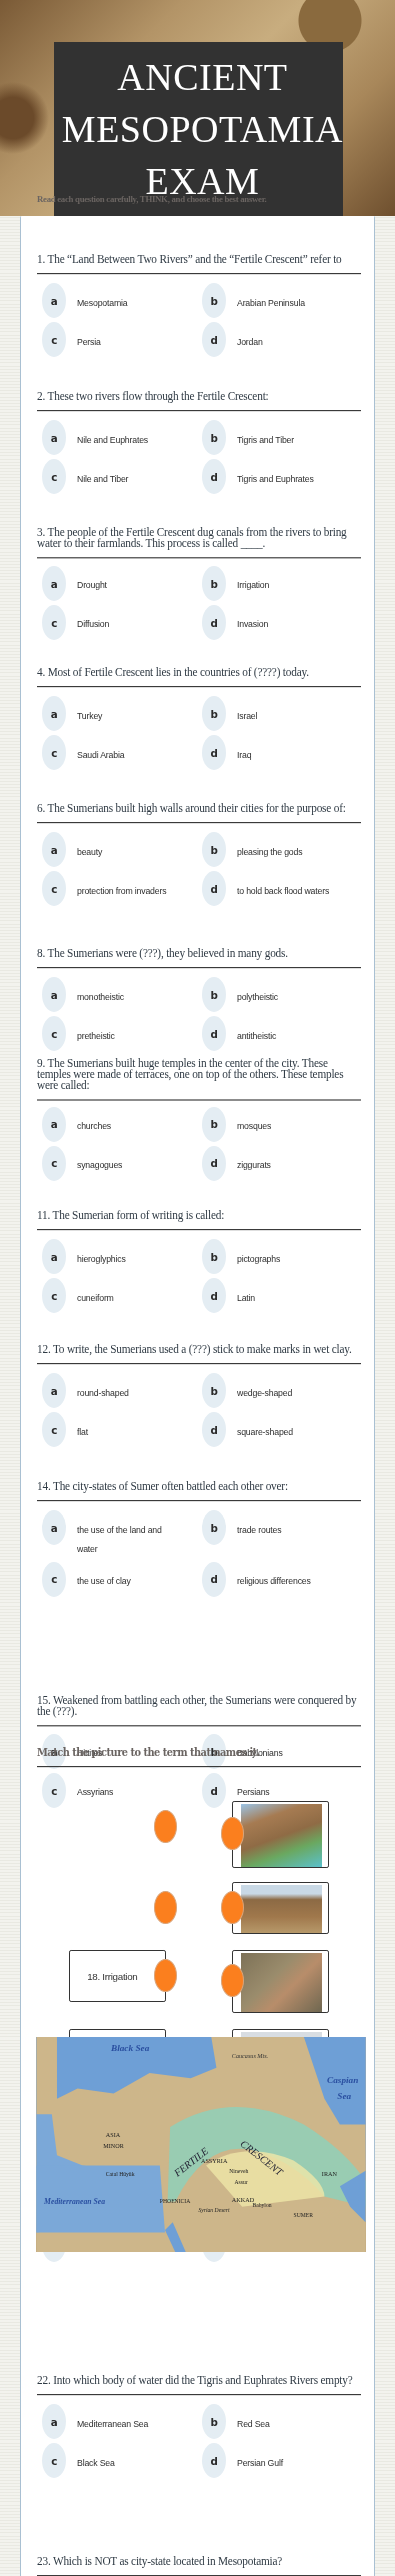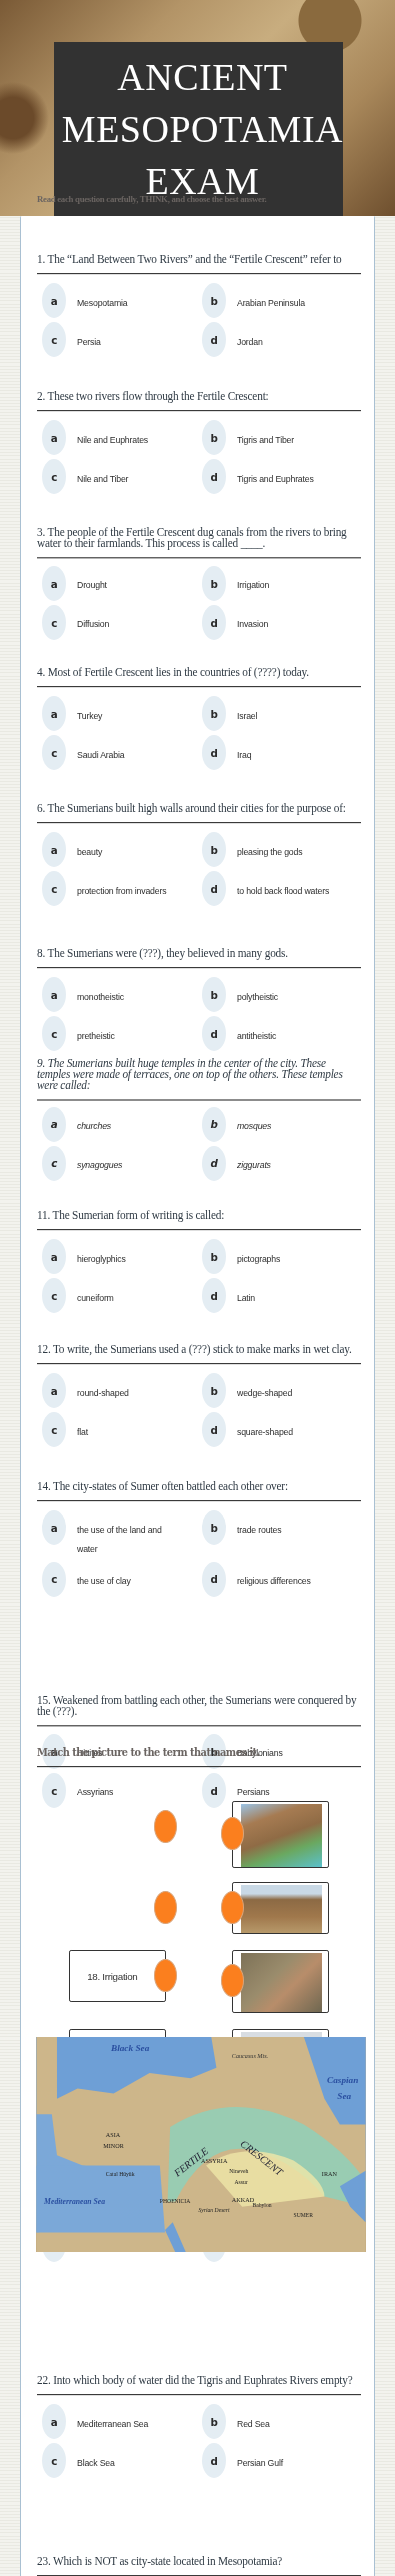--- a/index.html
+++ b/index.html
@@ -216,21 +216,21 @@
         <div class="opt">
           <span class="badge">c</span>
           <span class="opt-text">pretheistic</span>
         </div>
         <div class="opt">
           <span class="badge">d</span>
           <span class="opt-text">antitheistic</span>
         </div>
       </div>
     </div>
-    <div class="q" style="top: 842px; font-style: italic;">
+    <div class="q" style="top: 842px;">
       <div class="q-title">9.  The Sumerians built huge temples in the center of the city.  These temples were made of terraces, one on top of the others.  These temples were called:</div>
       <div class="opts">
         <div class="opt">
           <span class="badge">a</span>
           <span class="opt-text">churches</span>
         </div>
         <div class="opt">
           <span class="badge">b</span>
           <span class="opt-text">mosques</span>
         </div>

